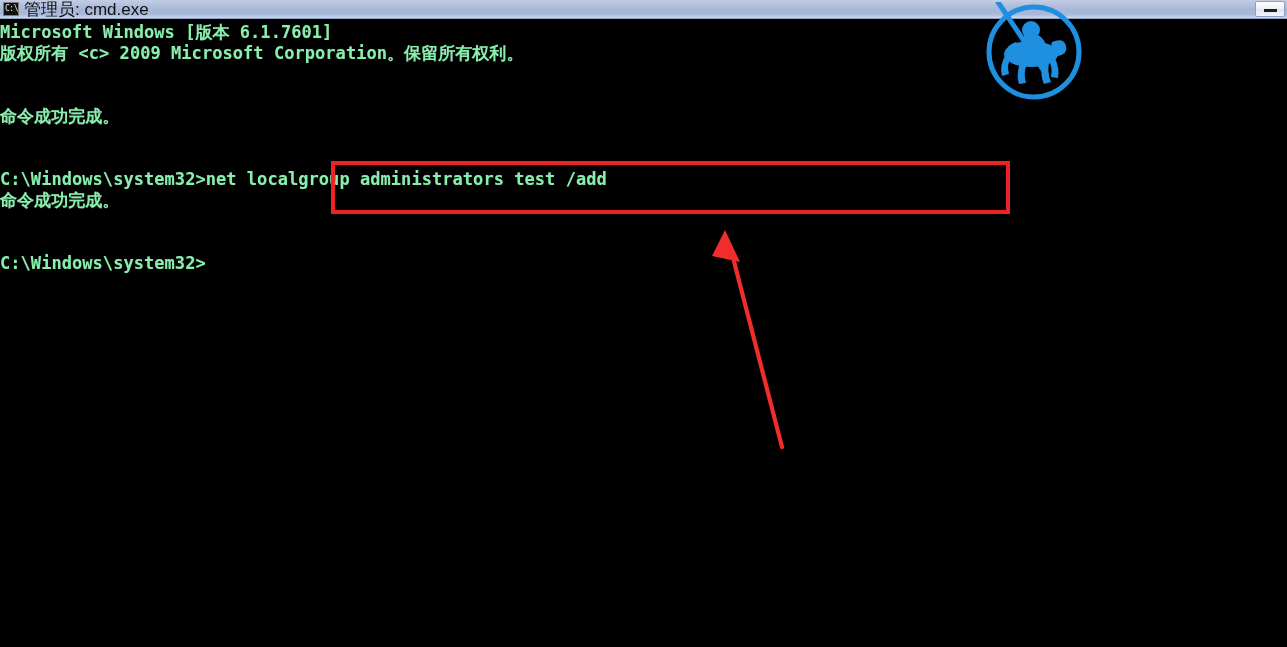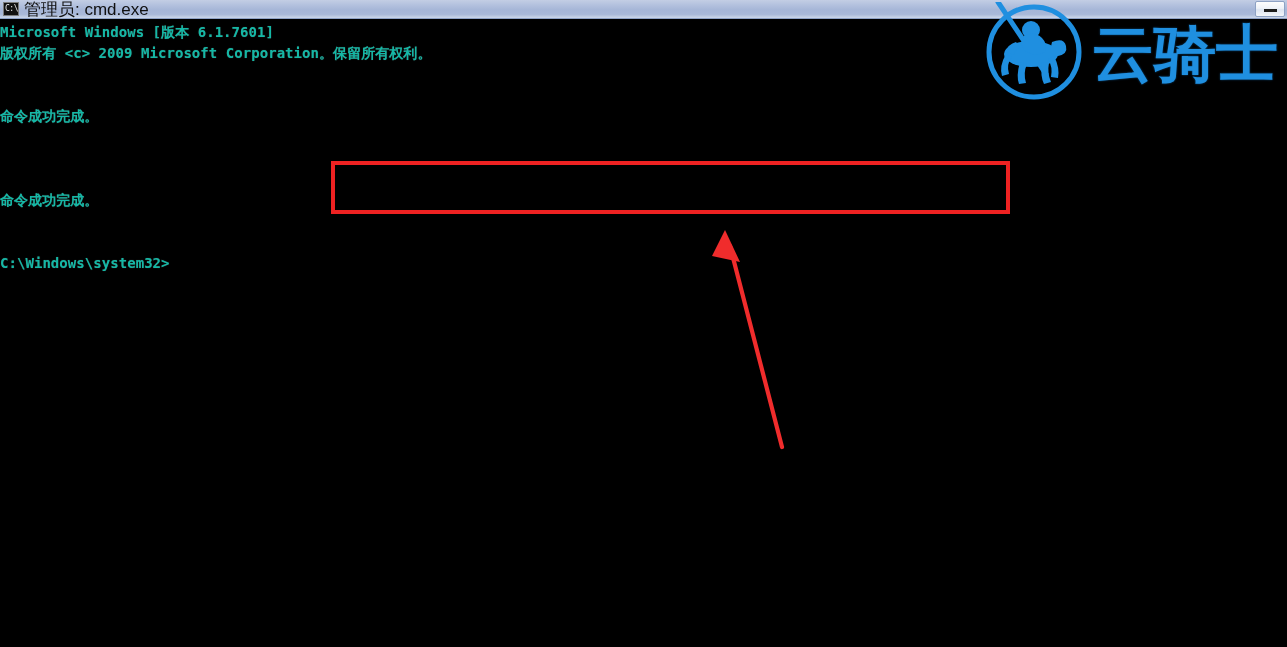--- a/index.html
+++ b/index.html
@@ -80,23 +80,23 @@
     position: absolute;
     left: 0; top: 20px;
     width: 1287px;
     height: 627px;
     background: #000000;
     overflow: hidden;
   }
   .cline {
     position: absolute;
     left: 0;
-    color: #14b8a6;
+    color: #86efac;
     font-family: "DejaVu Sans Mono", monospace;
-    font-size: 14px;
+    font-size: 17px;
     font-weight: bold;
     letter-spacing: 0.05px;
     white-space: pre;
     line-height: 21px;
     text-shadow: 0 0 1px rgba(255,255,255,0.25);
   }
 
   
   #highlight-box {
     position: absolute;
@@ -156,20 +156,21 @@
     </div>
   </div>
 
   <div id="console">
     <div class="cline" style="top:2px">Microsoft Windows [版本 6.1.7601]</div>
     <div class="cline" style="top:23px">版权所有 &lt;c&gt; 2009 Microsoft Corporation。保留所有权利。</div>
     <div class="cline" style="top:44px"></div>
     <div class="cline" style="top:86px">命令成功完成。</div>
     <div class="cline" style="top:107px"></div>
     <div class="cline" style="top:128px"></div>
+    <div class="cline" style="top:149px">C:\Windows\system32&gt;net localgroup administrators test /add</div>
     <div class="cline" style="top:170px">命令成功完成。</div>
     <div class="cline" style="top:191px"></div>
     <div class="cline" style="top:212px"></div>
     <div class="cline" style="top:233px">C:\Windows\system32&gt;</div>
   </div>
 
   <div id="highlight-box"></div>
 
   <svg id="arrow-svg" viewBox="0 0 110 235">
     <line x1="82" y1="225" x2="30" y2="24" stroke="#f02c2c" stroke-width="4.2" stroke-linecap="round"></line>
@@ -185,15 +186,14 @@
       <path d="M36 60 q-4 14 -1 22 l7 -1 q-3 -10 1 -19 z"></path>
       <path d="M58 60 q-2 14 2 22 l7 -2 q-4 -9 -2 -19 z"></path>
       <path d="M70 54 q6 12 4 22 l-7 -1 q2 -10 -3 -18 z"></path>
       <path d="M68 40 q12 -5 14 4 q2 8 -8 10 q-6 1 -8 -5 z"></path>
       <circle cx="47" cy="28" r="9"></circle>
       <path d="M40 34 q10 -6 18 2 q6 6 3 14 q-10 6 -21 -2 q-5 -8 0 -14 z"></path>
       <path d="M32 40 q-8 2 -10 10 l8 3 q1 -6 6 -8 z"></path>
     </g>
   </svg>
 
-  <div id="logo-text">云骑士</div>
 
 </div>
 
 </body></html>

